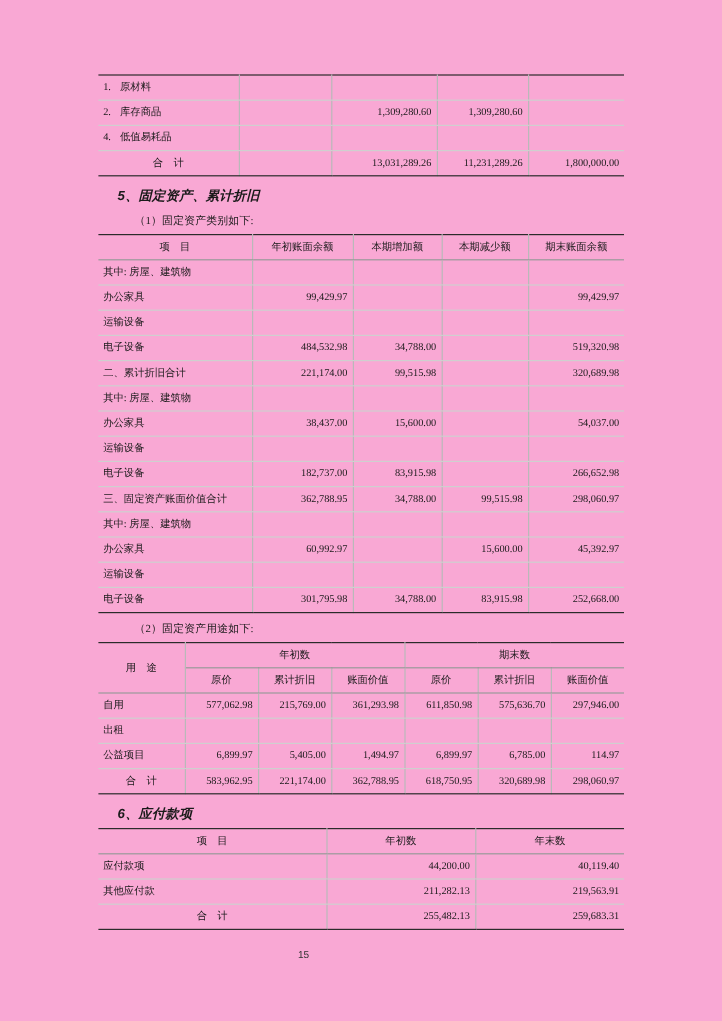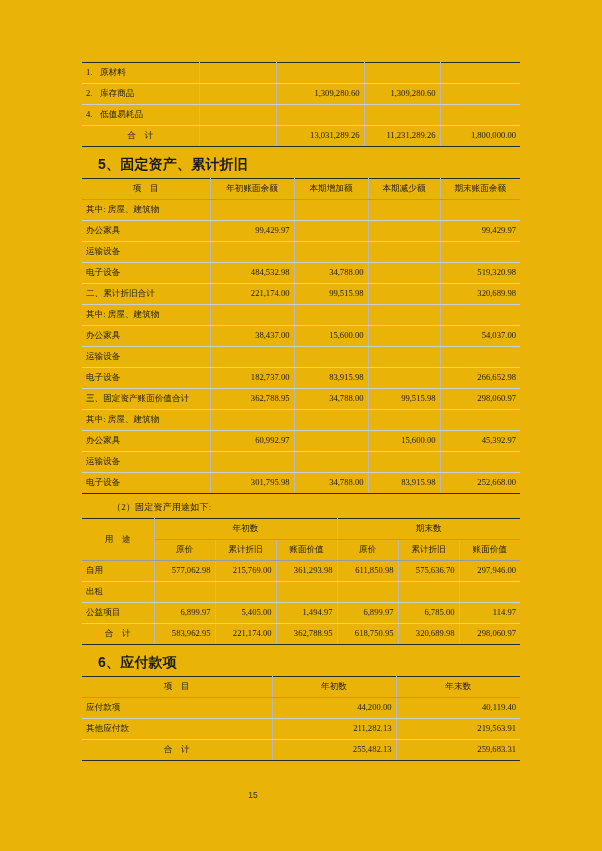--- a/index.html
+++ b/index.html
@@ -13,21 +13,21 @@
     font-family: "Liberation Serif", "DejaVu Serif", serif;
     color: #1a1a1a;
     position: relative;
     overflow: hidden;
   }
   .page {
     position: absolute;
     left: 0; top: 0;
     width: 602px;
     height: 851px;
-    background: #eab308;
+    background: #f9a8d4;
   }
   .content {
     position: absolute;
     left: 82px;
     top: 62px;
     width: 438px;
   }
 
   
   table.doc {
@@ -73,23 +73,24 @@
   
   .ind0 { padding-left: 6px; }
   .ind1 { padding-left: 26px; }
   .ind2 { padding-left: 46px; }
   .itemno { display: inline-block; width: 14px; }
 
   
   .sec-head {
     font-family: "Liberation Sans", "DejaVu Sans", sans-serif;
     font-weight: bold;
-    font-size: 14px;
+    font-size: 11px;
     margin: 9px 0 4px 16px;
     letter-spacing: 0.2px;
+    font-style: italic;
   }
   .sub-head {
     font-size: 9px;
     margin: 7px 0 4px 30px;
     letter-spacing: 0.2px;
   }
 
   
   .page-num {
     position: absolute;
@@ -142,20 +143,21 @@
           <td class="edge-l ctr">合　计</td>
           <td class="num"></td>
           <td class="num">13,031,289.26</td>
           <td class="num">11,231,289.26</td>
           <td class="num edge-r">1,800,000.00</td>
         </tr>
       </tbody>
     </table>
 
     <div class="sec-head">5、固定资产、累计折旧</div>
+    <div class="sub-head">（1）固定资产类别如下:</div>
 
     <table class="doc">
       <colgroup>
         <col style="width:128px">
         <col style="width:84px">
         <col style="width:74px">
         <col style="width:72px">
         <col style="width:80px">
       </colgroup>
       <tbody>

